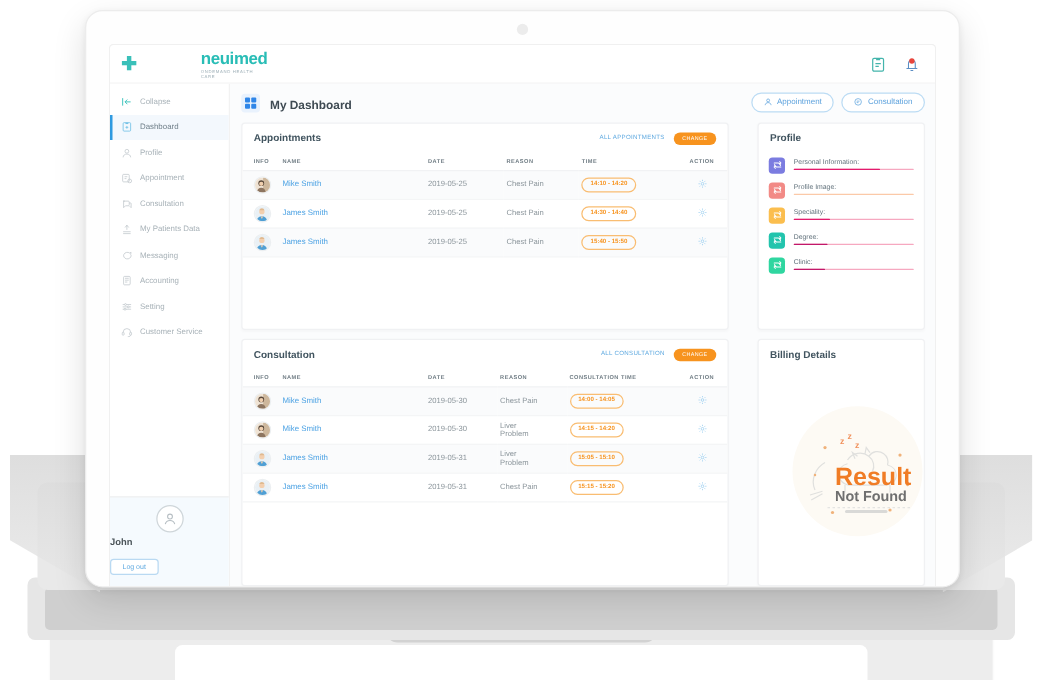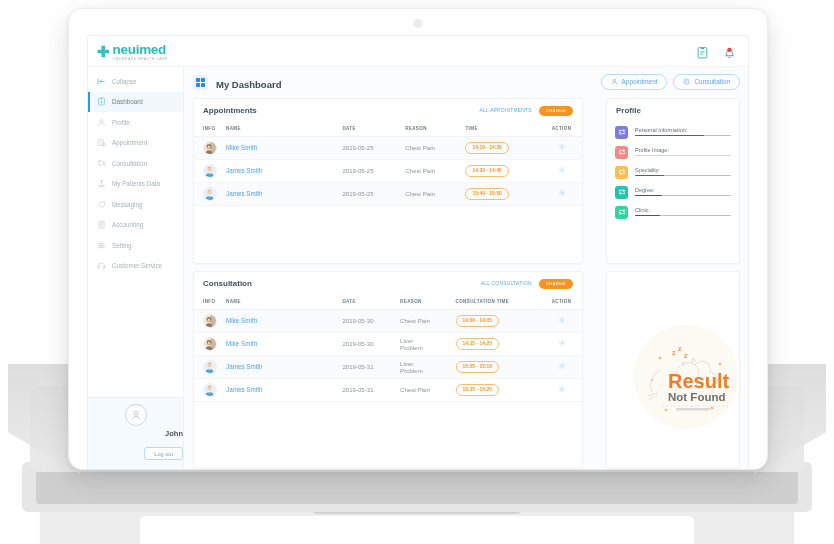--- a/index.html
+++ b/index.html
@@ -87,21 +87,21 @@
     display: flex; align-items: center;
     border-bottom: 1px solid #f4f4f4;
     padding: 0 8px 0 0;
   }
   .brand {
     width: 96px; flex: 0 0 96px;
     display: flex; align-items: center; gap: 3px;
     padding-left: 9px;
   }
   .brand .plus { color: #3ac0b9; font-size: 15px; line-height: 1; font-weight: 700; }
-  .brand-txt { line-height: 1; }
+  .brand-txt { line-height: 1; margin-left: 48px; }
   .brand-name {
     font-size: 13.5px; font-weight: 600; color: #29bdb6; letter-spacing: -.3px;
   }
   .brand-tag {
     font-size: 3.4px; color: #9fb0b8; letter-spacing: .55px; margin-top: 1px;
   }
   .topbar-spacer { flex: 1; }
   .top-icons { display: flex; align-items: center; gap: 14px; padding-right: 4px; }
   .ticon { position: relative; width: 13px; height: 13px; cursor: pointer; }
 
@@ -127,21 +127,21 @@
   .nav-item.active {
     background: #f3f8fd; color: #6e7e88;
   }
   .nav-item.active::before {
     content: ""; position: absolute; left: 0; top: 0; bottom: 0;
     width: 2px; background: #2f9ae0;
   }
   .nav-item.collapse .ic { opacity: 1; }
 
   .user-box {
-    padding: 6px 0 9px; text-align: right;
+    padding: 6px 0 9px; text-align: left;
     background: #f5fafe;
     border-top: 1px solid #f0f0f0;
   }
   .user-avatar {
     width: 22px; height: 22px; border-radius: 50%;
     border: 1px solid #cfd6da; margin: 0 auto 3px;
     display: flex; align-items: center; justify-content: center;
     background: #fff;
   }
   .user-name { font-size: 7.5px; color: #4a5358; font-weight: 600; margin-bottom: 4px; }
@@ -718,20 +718,23 @@
                         <span class="prof-label" style="display:block">Clinic:</span>
                         <span class="bar-track" style="display:block;background:#f6a8c0">
                           <span class="bar-fill" style="width:26%;background:#c2186a"></span>
                         </span>
                       </span>
                     </div>
                   </div>
               </div>
 
               <div class="card card-billing">
+                <div class="card-head">
+                  <span class="card-title">Billing Details</span>
+                </div>
                 <div class="nf-wrap">
                   <svg width="140" height="110" viewBox="0 0 140 110">
                     <circle cx="70" cy="55" r="52" fill="#fdfaf4"></circle>
                     <g stroke="#e0e0de" stroke-width="1" fill="none">
                       <path d="M36 70c-4-9 1-18 8-22"></path>
                       <path d="M32 74l10-3M33 78l9-5"></path>
                       <path d="M62 46c4-6 12-7 17-3 4 3 5 8 3 12"></path>
                       <path d="M79 43c3-4 8-5 12-2 3 2 4 6 3 9"></path>
                       <path d="M94 50c4 1 7 4 7 8 0 5-4 8-9 8H64c-5 0-9-4-9-9 0-4 3-7 7-8"></path>
                       <path d="M60 66v6M96 66v6"></path>

